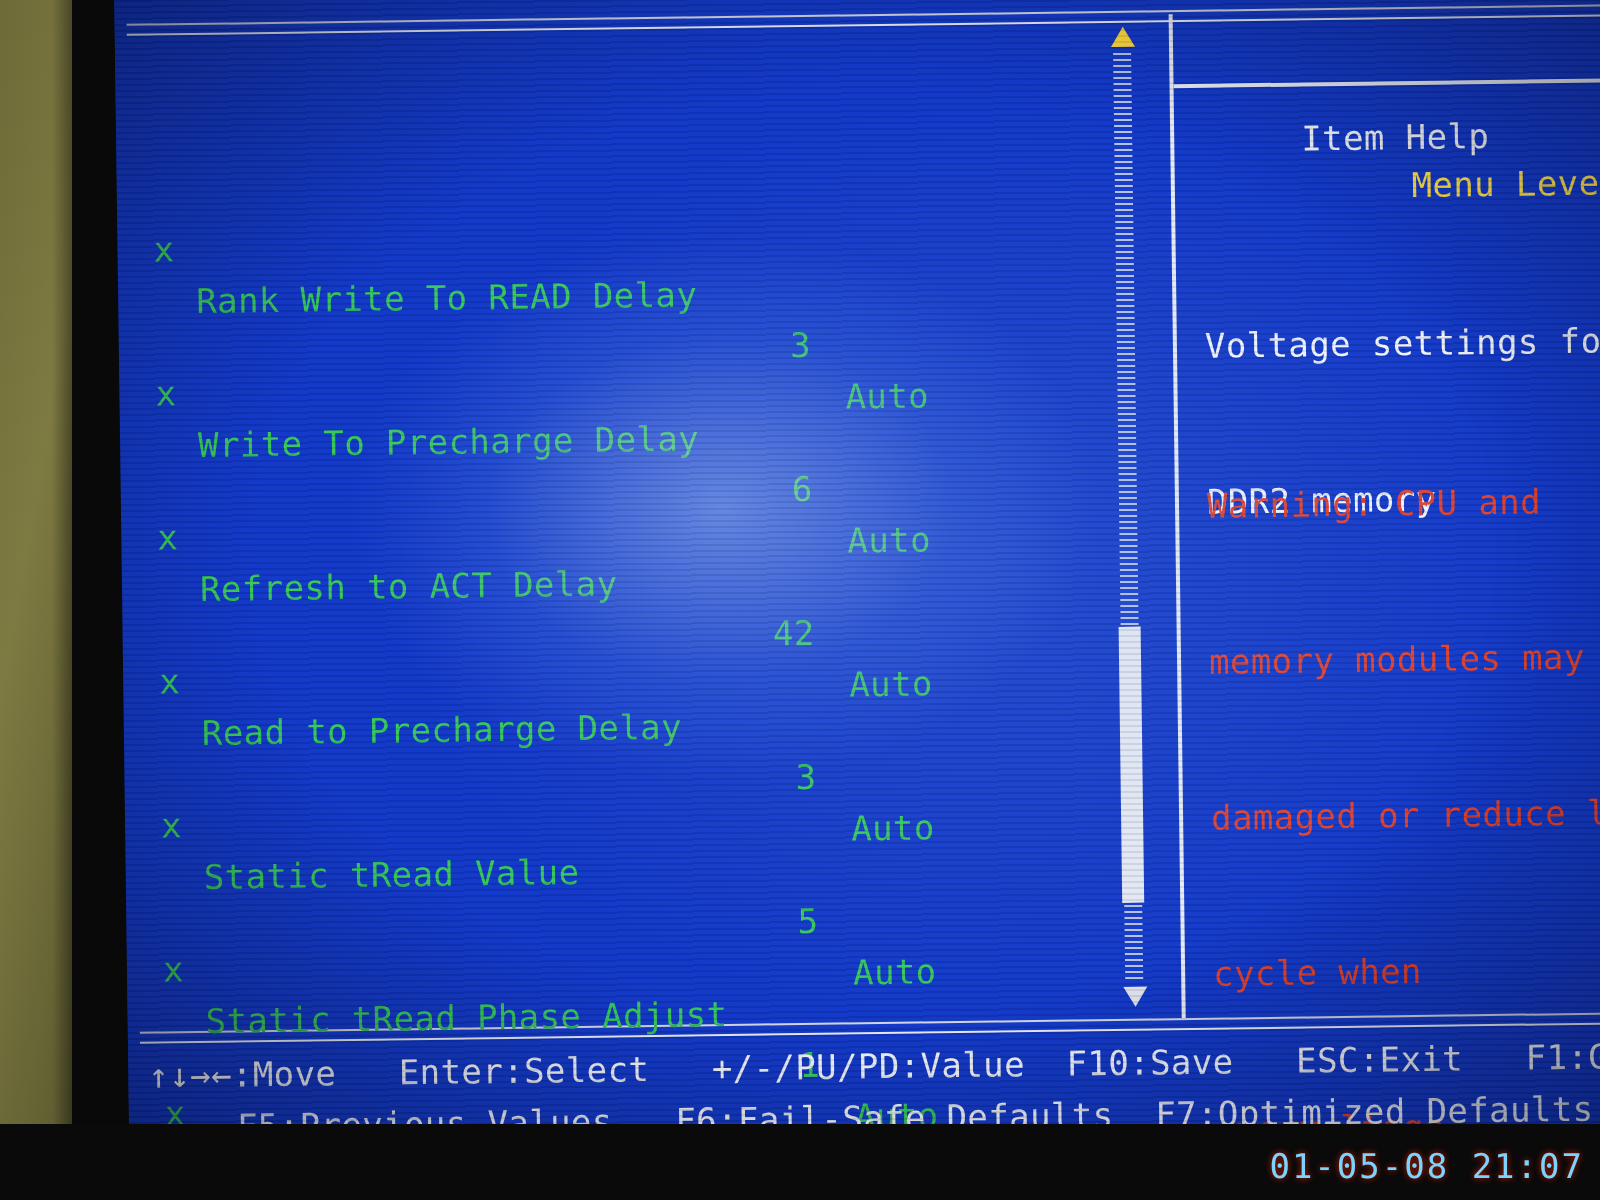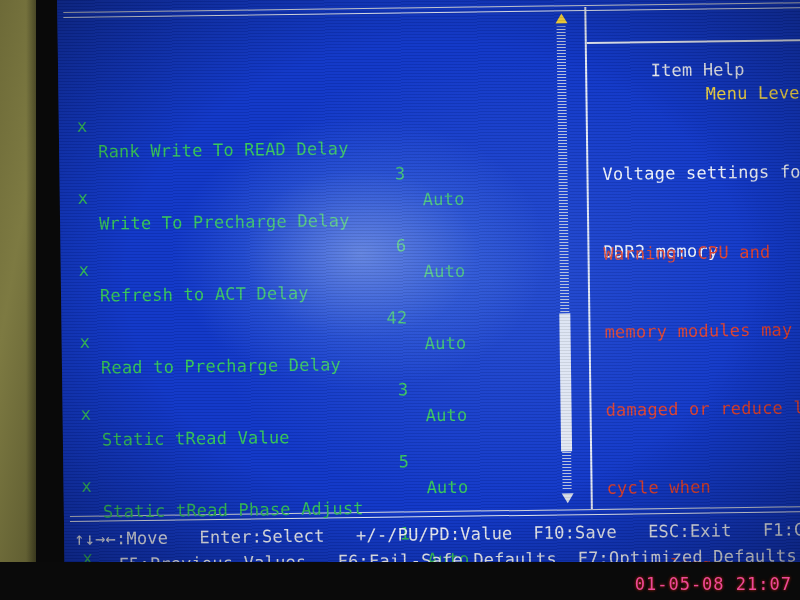--- a/index.html
+++ b/index.html
@@ -279,21 +279,21 @@
     color: #f2f5fb;
     line-height: 26px;
   }
 
   
   .timestamp {
     position: absolute;
     right: 8px;
     bottom: 6px;
     z-index: 60;
-    color: #ec4899;
+    color: #7dd3fc;
     font-family: "DejaVu Sans Mono", "Liberation Mono", monospace;
     font-size: 17px;
     letter-spacing: 1px;
     text-shadow: 0 0 3px rgba(255,40,0,.8);
   }
 </style>
 </head>
 <body>
 
 <div id="scene">

